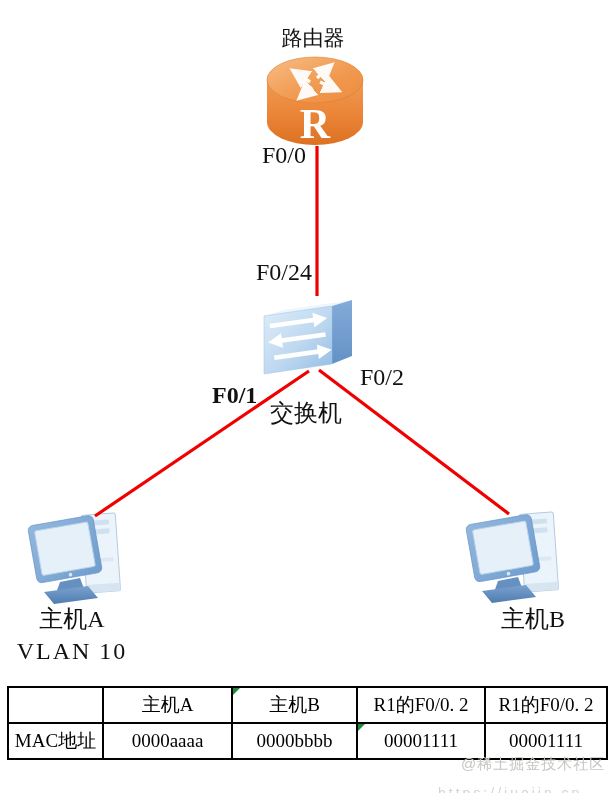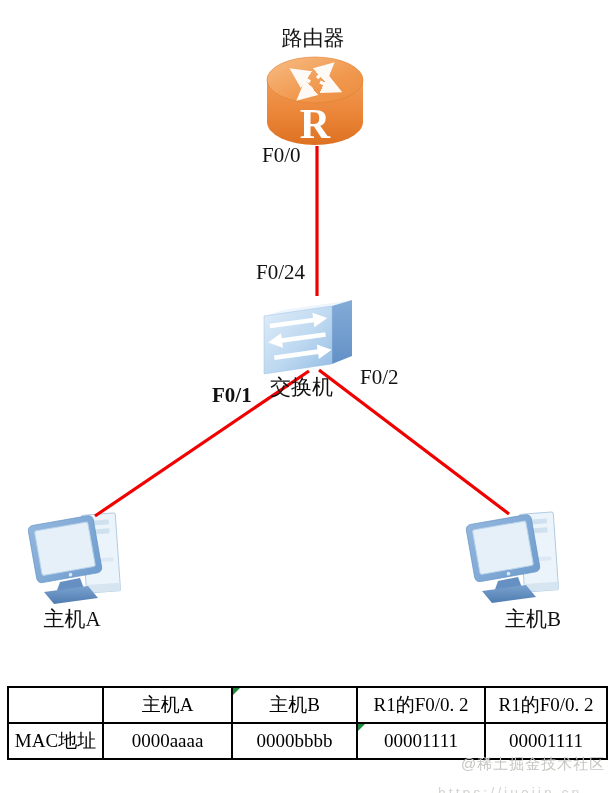--- a/index.html
+++ b/index.html
@@ -1,20 +1,20 @@
 <!DOCTYPE html>
 <html><head>
 <meta charset="utf-8">
 <style>
   html,body{margin:0;padding:0;background:#fff;}
   .page{
     position:relative;width:610px;height:793px;overflow:hidden;background:#ffffff;
     font-family:"Liberation Serif","DejaVu Serif",serif;color:#000;
   }
-  .lbl{position:absolute;font-size:21px;line-height:22px;white-space:nowrap;color:#111;}
+  .lbl{position:absolute;font-size:24px;line-height:22px;white-space:nowrap;color:#111;}
   .center{text-align:center;}
   .icon{position:absolute;z-index:2;}
   #links{position:absolute;left:0;top:0;z-index:3;pointer-events:none;}
   .labels{position:absolute;left:0;top:0;width:100%;height:100%;z-index:4;pointer-events:none;}
 
   
   .net-table{
     position:absolute;left:7px;top:686px;z-index:2;
     border-collapse:collapse;table-layout:fixed;
     font-size:19px;
@@ -144,22 +144,23 @@
       <circle cx="40" cy="71" r="1.8" fill="#dbe8f4"></circle>
     </g>
   </svg>
 
   <div class="labels">
     <div class="lbl center" style="left:258px;top:27px;width:110px;font-size:21px;">路由器</div>
     <div class="lbl" style="left:262px;top:144px;">F0/0</div>
     <div class="lbl" style="left:256px;top:261px;text-align:right;">F0/24</div>
     <div class="lbl" style="left:360px;top:366px;text-align:center;">F0/2</div>
     <div class="lbl" style="left:212px;top:384px;font-weight:bold;">F0/1</div>
-    <div class="lbl" style="left:270px;top:376px;font-family:Liberation Serif, serif;">交换机</div>
+    <div class="lbl" style="left:270px;top:402px;font-family:Liberation Serif, serif;">交换机</div>
     <div class="lbl center" style="left:17px;top:608px;width:110px;">主机A</div>
+    <div class="lbl center" style="left:12px;top:640px;width:120px;letter-spacing:2px;">VLAN 10</div>
     <div class="lbl center" style="left:478px;top:608px;width:110px;">主机B</div>
   </div>
 
   <table class="net-table">
     <colgroup>
       <col style="width:95px">
         <col style="width:129px">
         <col style="width:125px">
       <col style="width:128px">
         <col style="width:122px">

